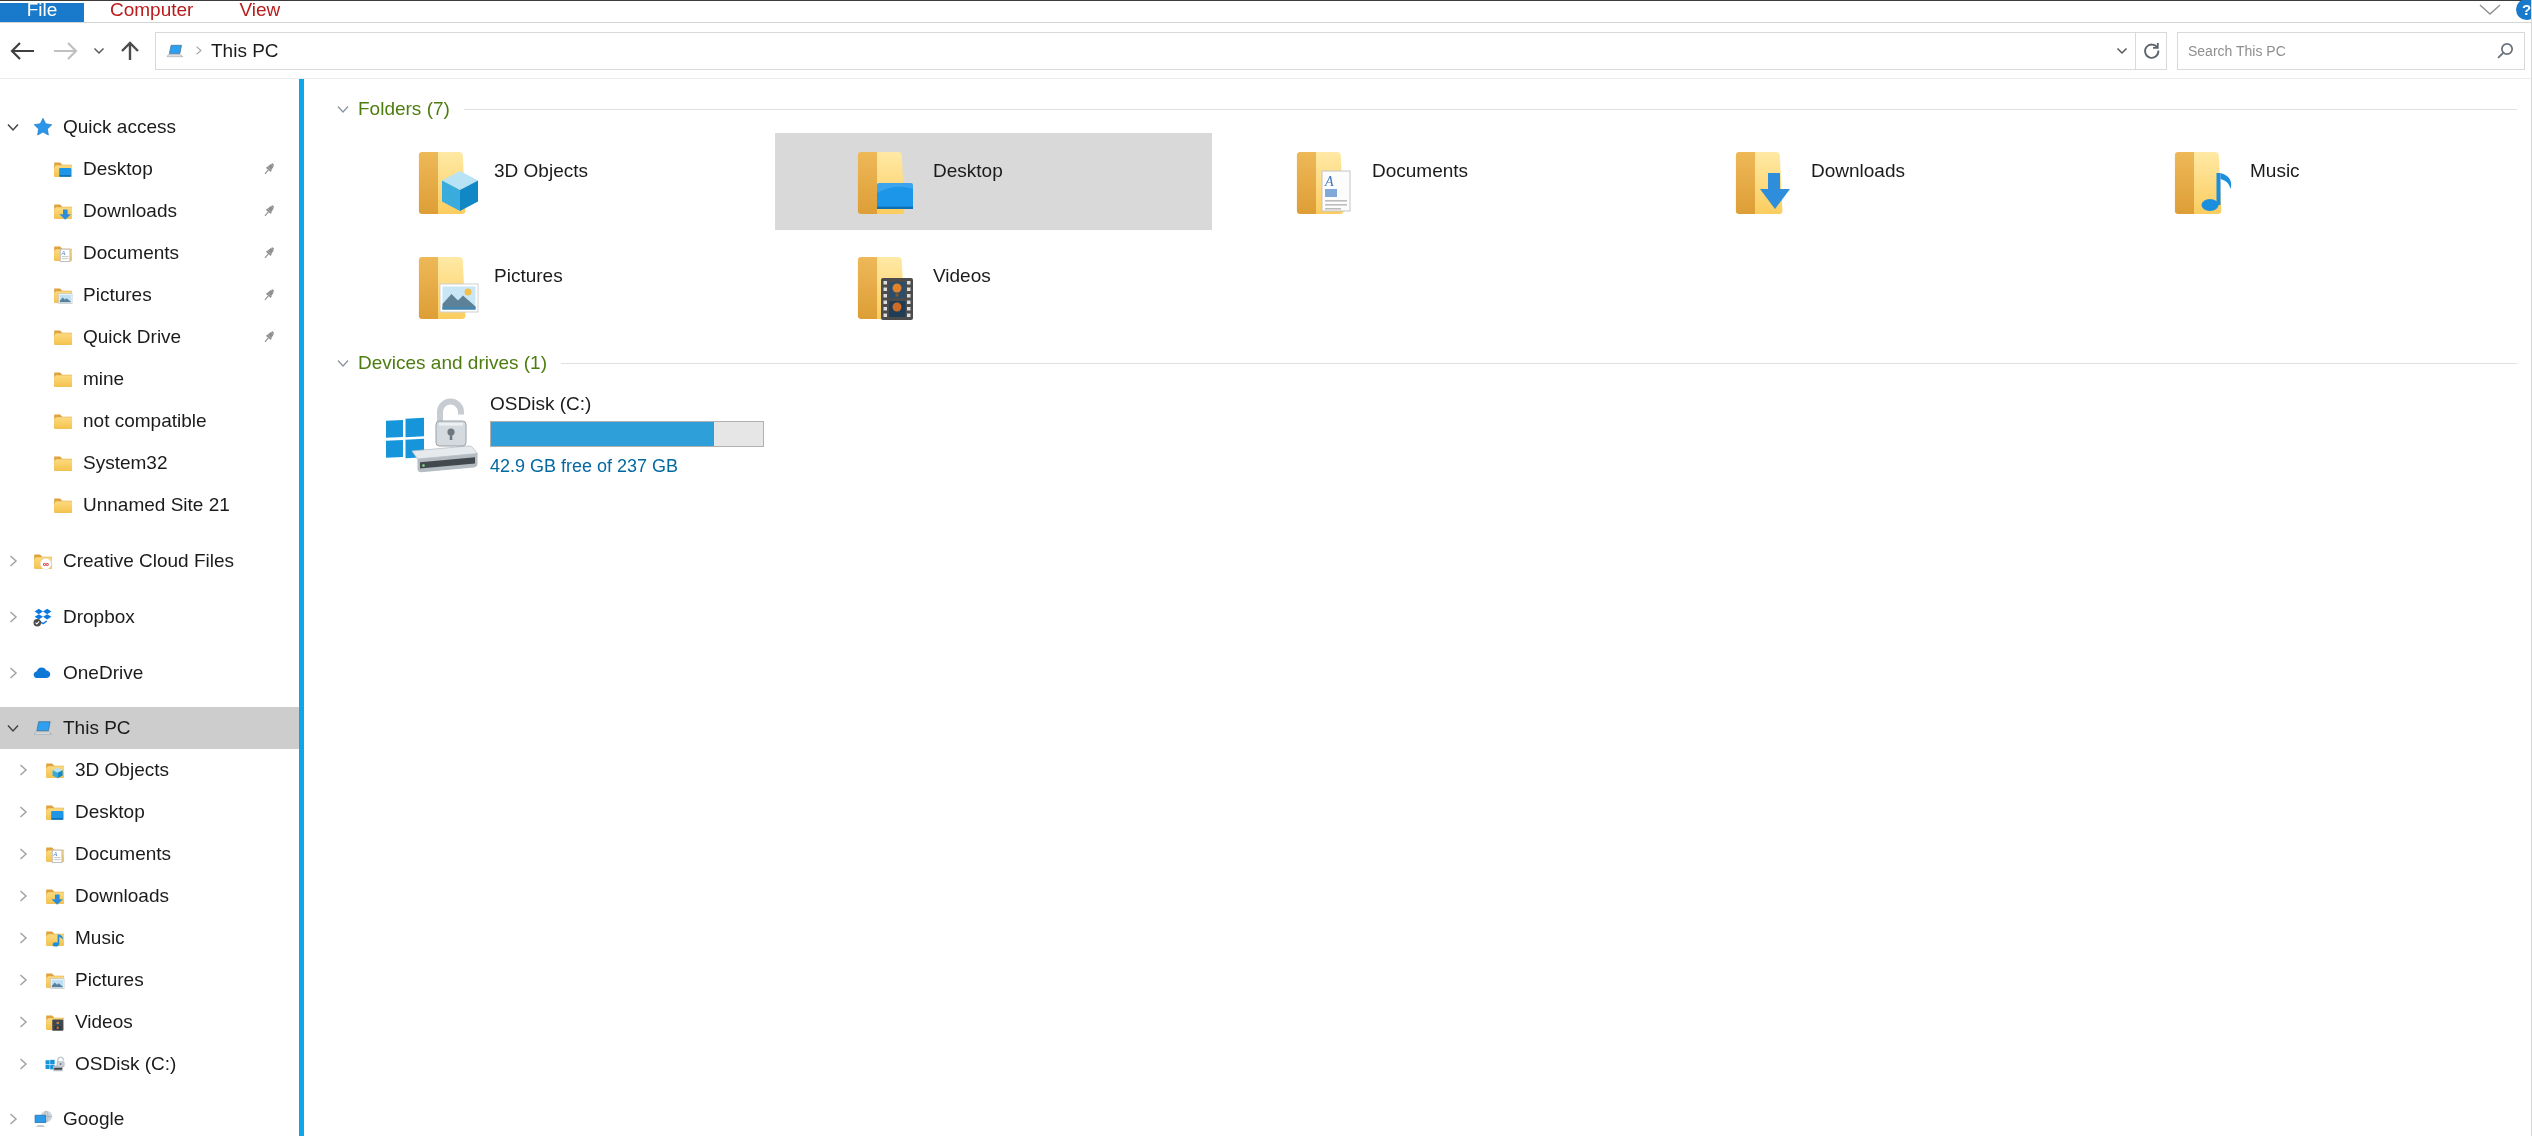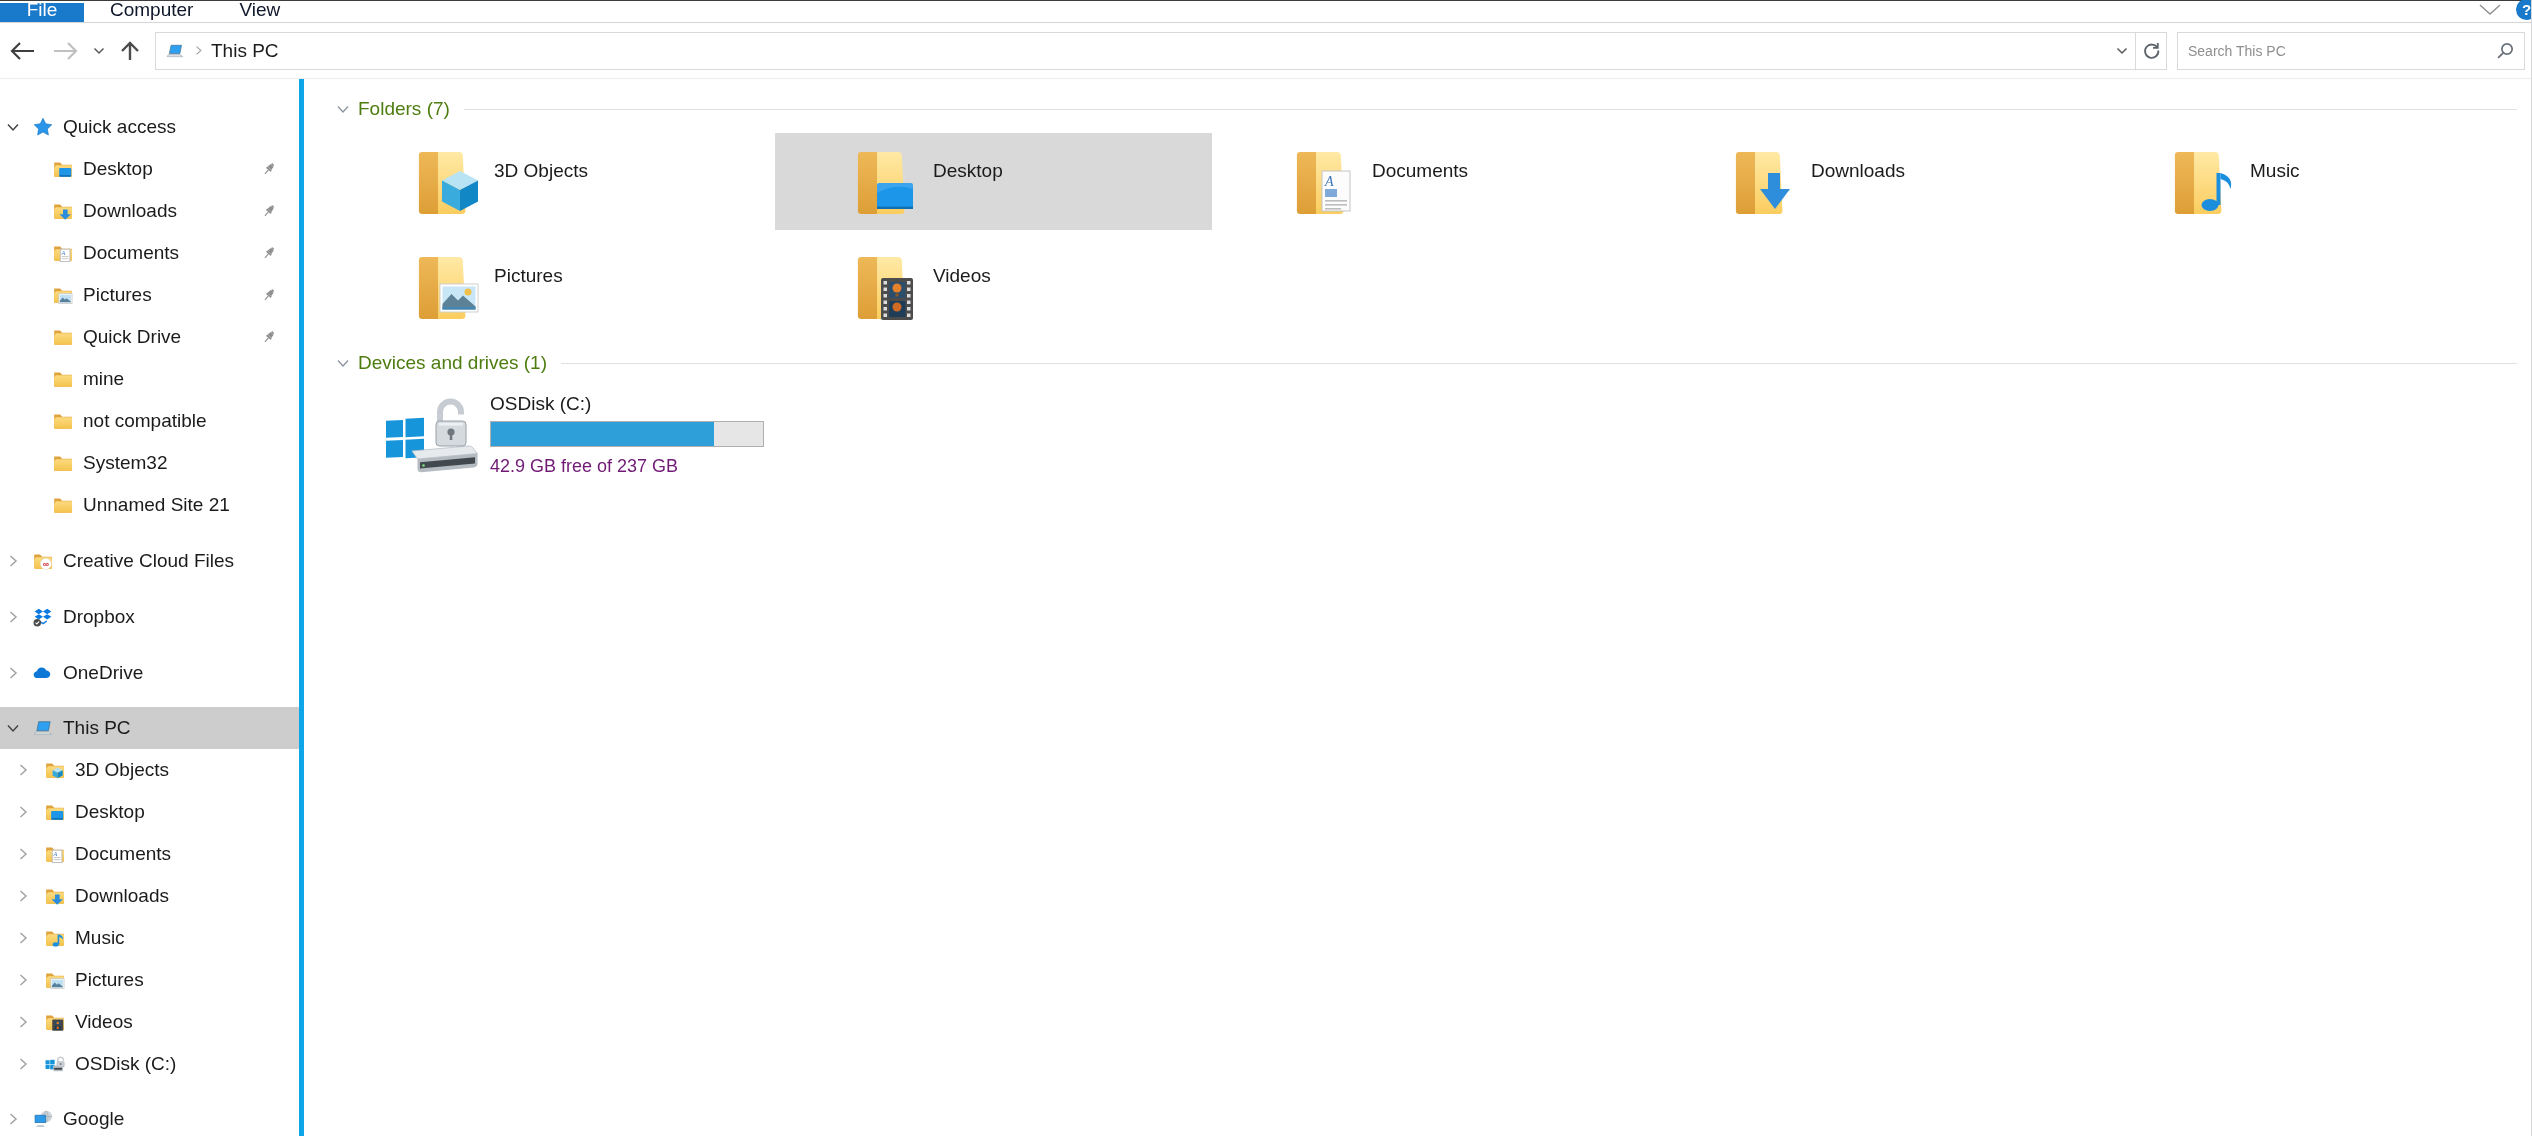--- a/index.html
+++ b/index.html
@@ -6,21 +6,21 @@
   body{
     width:2532px;height:1136px;overflow:hidden;background:#fff;
     font-family:"Liberation Sans",sans-serif;font-size:19px;color:#1b1b1b;
     position:relative;border-right:1px solid #d7d7d7;box-sizing:border-box;
   }
   svg{display:block}
   
   .ribbon{height:22px;display:flex;align-items:flex-end;position:relative;border-bottom:1px solid #d5d5d5;background:#fff;}
   .ribbon::before{content:"";position:absolute;top:0;left:0;right:0;height:1px;background:#3c3c3c;z-index:0;}
   .tab-file{width:84px;height:19px;background:#1979ca;color:#fff;display:flex;align-items:flex-end;justify-content:center;z-index:1;padding-bottom:1px;box-sizing:border-box;cursor:default;}
-  .tab{padding:0 26px 1px 26px;color:#0f172a;z-index:1;cursor:default;}
+  .tab{padding:0 26px 1px 26px;color:#b91c1c;z-index:1;cursor:default;}
   .tab-view{padding-left:20px;margin-top:12px;}
   .ribbon-right{margin-left:auto;display:flex;align-items:center;z-index:1;padding-bottom:2px;}
   .rib-chev{width:24px;height:13px;margin-right:14px;}
   .help-btn{width:21px;height:21px;border-radius:50%;background:#1979ca;color:#fff;font-size:15px;font-weight:bold;display:flex;align-items:center;justify-content:center;margin-right:-6px;}
   
   .navbar{height:56px;display:flex;align-items:center;padding:0 6px 0 8px;border-bottom:1px solid #ececec;background:#fff;box-sizing:border-box;}
   .nav-btn{flex:none;display:flex;align-items:center;justify-content:center;}
   .addr{flex:1;height:38px;border:1px solid #d9d9d9;background:#fff;display:flex;align-items:center;margin-left:14px;box-sizing:border-box;}
   .addr-crumbs{flex:1;display:flex;align-items:center;height:100%;}
   .crumb-ico{width:22px;height:20px;margin-left:8px;}
@@ -59,21 +59,21 @@
   .tile{width:437px;height:97px;display:flex;margin-right:2px;box-sizing:border-box;cursor:default;}
   .tile .ticon{width:72px;height:72px;margin:14px 0 0 74px;flex:none;}
   .tile .tlabel{margin:27px 0 0 12px;white-space:nowrap;}
   .sel-tile{background:#d9d9d9;}
   .drive-tile{width:437px;height:96px;display:flex;margin-top:12px;cursor:default;}
   .dicon{width:100px;height:90px;margin:2px 0 0 46px;flex:none;}
   .dinfo{margin-left:8px;padding-top:3px;}
   .dname{line-height:24px;}
   .dbar{width:274px;height:26px;border:1px solid #b0b0b0;background:#e6e6e6;margin-top:5px;box-sizing:border-box;}
   .dfill{height:100%;background:#2e9fd9;}
-  .dfree{color:#701a75;font-size:18px;margin-top:9px;}
+  .dfree{color:#0369a1;font-size:18px;margin-top:9px;}
 </style>
 </head>
 <body>
 
 <svg width="0" height="0" style="position:absolute">
 <defs>
   <linearGradient id="gfb" x1="0" y1="0" x2="0" y2="1">
         <stop offset="0" stop-color="#eeb858"></stop>
         <stop offset="1" stop-color="#dd9e36"></stop>
       </linearGradient>

